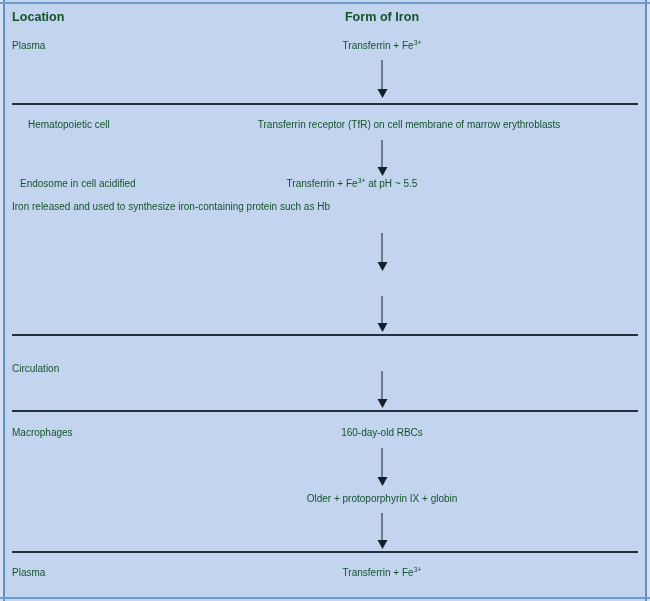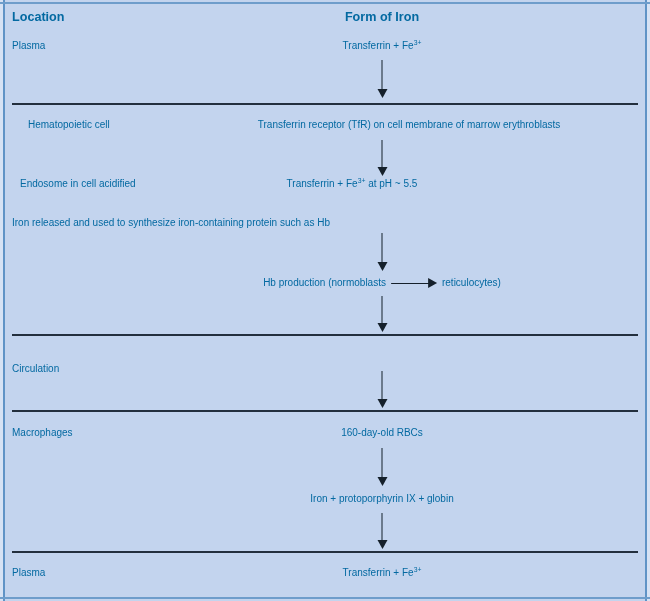--- a/index.html
+++ b/index.html
@@ -7,21 +7,21 @@
     padding: 0;
     background: #ffffff;
   }
   #page {
     position: relative;
     width: 650px;
     height: 601px;
     background: #c3d4ee;
     overflow: hidden;
     font-family: "Liberation Sans", sans-serif;
-    color: #0369a1;
+    color: #14532d;
     box-sizing: border-box;
   }
   
   .frame-left {
     position: absolute;
     left: 3px; top: 0; width: 2px; height: 601px;
     background: #5f93c6;
   }
   .frame-right {
     position: absolute;
@@ -155,28 +155,27 @@
   <div class="txt center" style="left:409px; top:117px;">Transferrin receptor (TfR) on cell membrane of marrow erythroblasts</div>
 
   <div class="varrow" style="left:382px; top:140px; height:36px;">
     <div class="shaft"></div>
     <div class="head"></div>
   </div>
 
   <div class="txt" style="left:12px; top:176px;margin-left:8px;">Endosome in cell acidified</div>
   <div class="txt center" style="left:352px; top:176px;text-align:center;"><span>Transferrin + Fe</span><sup>3+</sup>&nbsp;<span>at pH ~ 5.5</span></div>
 
-  <div class="txt" style="left:12px; top:215px;">Iron released and used to synthesize iron-containing protein such as Hb</div>
+  <div class="txt" style="left:12px; top:199px;">Iron released and used to synthesize iron-containing protein such as Hb</div>
 
   <div class="varrow" style="left:382px; top:233px; height:38px;">
     <div class="shaft"></div>
     <div class="head"></div>
   </div>
 
-  <div class="txt center" style="left:382px; top:275px;"><span>Hb production (normoblasts</span><span class="harrow"><span class="hshaft"></span><span class="hhead"></span></span><span>reticulocytes)</span></div>
 
   <div class="varrow" style="left:382px; top:296px; height:36px;">
     <div class="shaft"></div>
     <div class="head"></div>
   </div>
 
   <div class="rule" style="top:334px;"></div>
 
   <div class="txt" style="left:12px; top:349px;margin-top:12px;">Circulation</div>
 
@@ -188,21 +187,21 @@
   <div class="rule" style="top:410px;"></div>
 
   <div class="txt" style="left:12px; top:425px;">Macrophages</div>
   <div class="txt center" style="left:382px; top:425px;">160-day-old RBCs</div>
 
   <div class="varrow" style="left:382px; top:448px; height:38px;">
     <div class="shaft"></div>
     <div class="head"></div>
   </div>
 
-  <div class="txt center" style="left:382px; top:491px;">Iron + protoporphyrin IX + globin</div>
+  <div class="txt center" style="left:382px; top:491px;">Older + protoporphyrin IX + globin</div>
 
   <div class="varrow" style="left:382px; top:513px; height:36px;">
     <div class="shaft"></div>
     <div class="head"></div>
   </div>
 
   <div class="rule" style="top:551px;"></div>
 
   <div class="txt" style="left:12px; top:565px;">Plasma</div>
   <div class="txt center" style="left:382px; top:565px;"><span>Transferrin + Fe</span><sup>3+</sup></div>

